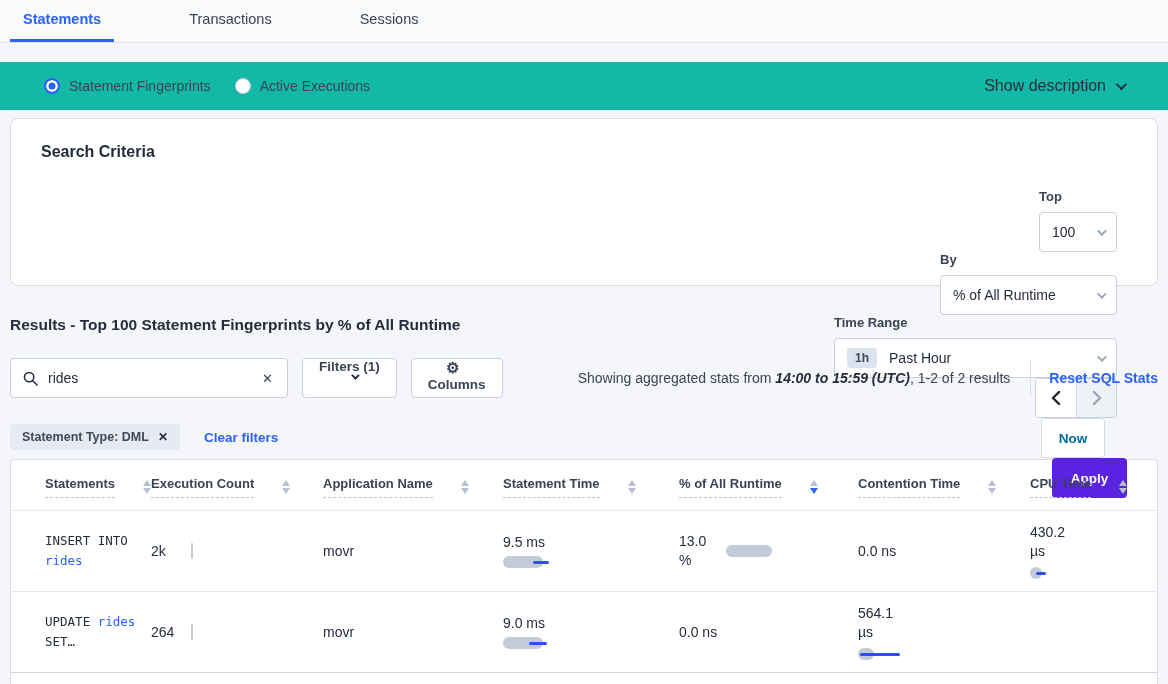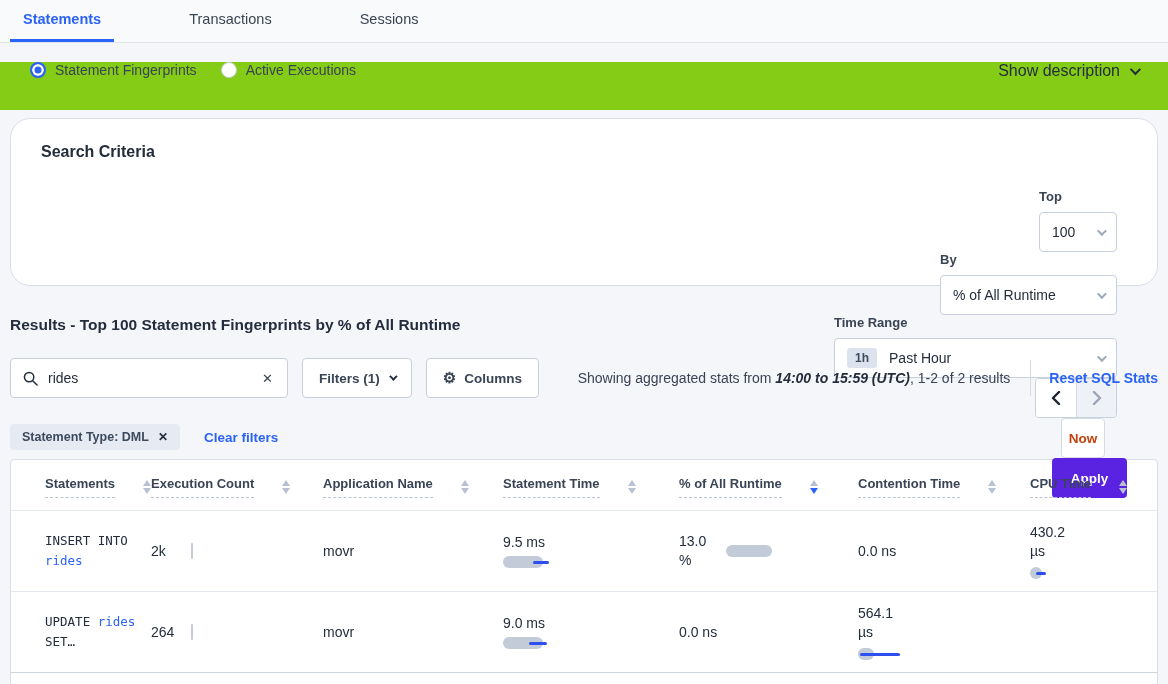--- a/index.html
+++ b/index.html
@@ -8,54 +8,54 @@
     font-family:"Liberation Sans", sans-serif;
     background:#f4f6fa;
     color:#242d3c;
     overflow:hidden;
   }
   
   .tabbar { display:flex; align-items:flex-end; height:43px; background:#f9fafc; border-bottom:1px solid #e0e5ec; padding-left:10px; }
   .tab { padding:0 13px 12px 13px; margin-right:62px; font-size:14.5px; color:#394455; cursor:pointer; border-bottom:3px solid transparent; }
   .tab.active { color:#2a63f6; font-weight:bold; border-bottom-color:#2a63f6; }
   
-  .toggleband { display:flex; align-items:flex-start; height:48px; background:#84cc16; margin-top:19px; padding:0 30px; }
+  .toggleband { display:flex; align-items:center; height:48px; background:#14b8a6; margin-top:19px; padding:0 44px; }
   .radio-opt { display:flex; align-items:center; margin-right:24px; }
   .radio { width:16px; height:16px; border-radius:50%; margin-right:9px; }
   .radio.on  { background:#2a63f6; box-shadow:inset 0 0 0 2.5px #fff; border:2px solid #2a63f6; }
   .radio.off { background:#fff; border:1.5px solid #c6cdd9; }
   .radio-label { font-size:14px; color:#394455; }
   .show-desc { margin-left:auto; display:flex; align-items:center; font-size:16px; color:#242d3c; cursor:pointer; }
   .chev { display:inline-block; width:8px; height:8px; border-right:2px solid #242d3c; border-bottom:2px solid #242d3c; transform:rotate(45deg) translateY(-2px); margin-left:10px; }
   
-  .card { background:#fff; border:1px solid #d8dee8; border-radius:20px; margin:8px 10px 0 10px; }
+  .card { background:#fff; border:1px solid #d8dee8; border-radius:8px; margin:8px 10px 0 10px; }
   .sc-card { padding:24px 30px 30px 30px; height:168px; }
   .sc-title { font-size:16px; font-weight:bold; color:#242d3c; }
   .sc-row { display:flex; align-items:flex-end; margin-top:28px;flex-direction:column; }
   .fld { margin-right:10px; }
   .fld-label { font-size:13px; font-weight:bold; color:#394455; margin-bottom:8px; }
   .select { display:flex; align-items:center; height:40px; background:#fff; border:1px solid #c8d0dd; border-radius:4px; padding:0 12px; font-size:14px; color:#242d3c; cursor:pointer; }
   .select .chev { border-color:#9da8ba; margin-left:auto; width:7px; height:7px; }
   .w-top { width:78px; }
   .w-by { width:177px; }
   .w-time { width:283px; }
   .time-badge { background:#dde3ee; border-radius:3px; font-size:12px; font-weight:bold; color:#3c4a5d; padding:3px 8px; margin-right:12px; }
   .arrow-group { display:flex; height:40px; border:1px solid #c8d0dd; border-radius:4px; overflow:hidden; margin:0 10px 0 2px; }
   .arr { width:40px; display:flex; align-items:center; justify-content:center; cursor:pointer; background:#fff; }
   .arr.disabled { background:#eef1f5; cursor:default; border-left:1px solid #d5dbe5; }
   .btn { height:40px; border-radius:4px; font-size:13.5px; font-weight:bold; display:flex; align-items:center; justify-content:center; cursor:pointer; }
-  .btn-now { width:44px; background:#fff; border:1px solid #d5dbe5; color:#c2410c; margin-right:22px; }
+  .btn-now { width:64px; background:#fff; border:1px solid #d5dbe5; color:#0369a1; margin-right:22px; }
   .btn-apply { width:75px; background:#5a23e1; border:none; color:#fff; }
   
   .results-title { font-size:15.5px; font-weight:bold; color:#242d3c; margin:30px 0 0 10px; }
   .controls { display:flex; align-items:center; margin:24px 10px 0 10px; }
   .searchbox { display:flex; align-items:center; width:278px; height:40px; background:#fff; border:1px solid #c8d0dd; border-radius:4px; padding:0 12px; }
   .searchbox input { border:none; outline:none; flex:1; font-size:14px; color:#242d3c; font-family:"Liberation Sans",sans-serif; background:transparent; }
   .clear-x { color:#394455; font-size:13px; cursor:pointer; padding:0 2px; }
-  .btn-light { display:flex; align-items:center; height:40px; background:#fff; border:1px solid #c8d0dd; border-radius:4px; padding:0 16px; font-size:13.5px; font-weight:bold; color:#394455; cursor:pointer; margin-left:14px; }
+  .btn-light { display:flex; align-items:center; height:40px; background:#fff; border:1px solid #c8d0dd; border-radius:4px; padding:0 16px; font-size:13.5px; font-weight:bold; color:#394455; cursor:pointer; margin-left:14px;flex-direction:column; }
   .btn-light .chev { width:6px; height:6px; margin-left:9px; }
   .gear { font-size:15px; margin-right:8px; color:#394455; }
   .stats-note { margin-left:auto; font-size:14px; color:#394455; white-space:nowrap; }
   .stats-note b { color:#242d3c;font-style:italic; }
   .vdiv { width:1px; height:36px; background:#d5dbe5; margin:0 18px 0 20px; }
   .reset-link { font-size:14px; font-weight:bold; color:#2a63f6; cursor:pointer; white-space:nowrap; }
   .pill-row { display:flex; align-items:center; margin:26px 10px 0 10px; }
   .pill { display:flex; align-items:center; background:#e6eaf2; border-radius:4px; height:26px; padding:0 12px; font-size:12.5px; font-weight:bold; color:#3c4a5d; }
   .pill .x { margin-left:9px; font-size:12px; cursor:pointer; color:#242d3c; }
   .clear-link { margin-left:24px; font-size:13.5px; font-weight:bold; color:#2a63f6; cursor:pointer; }

